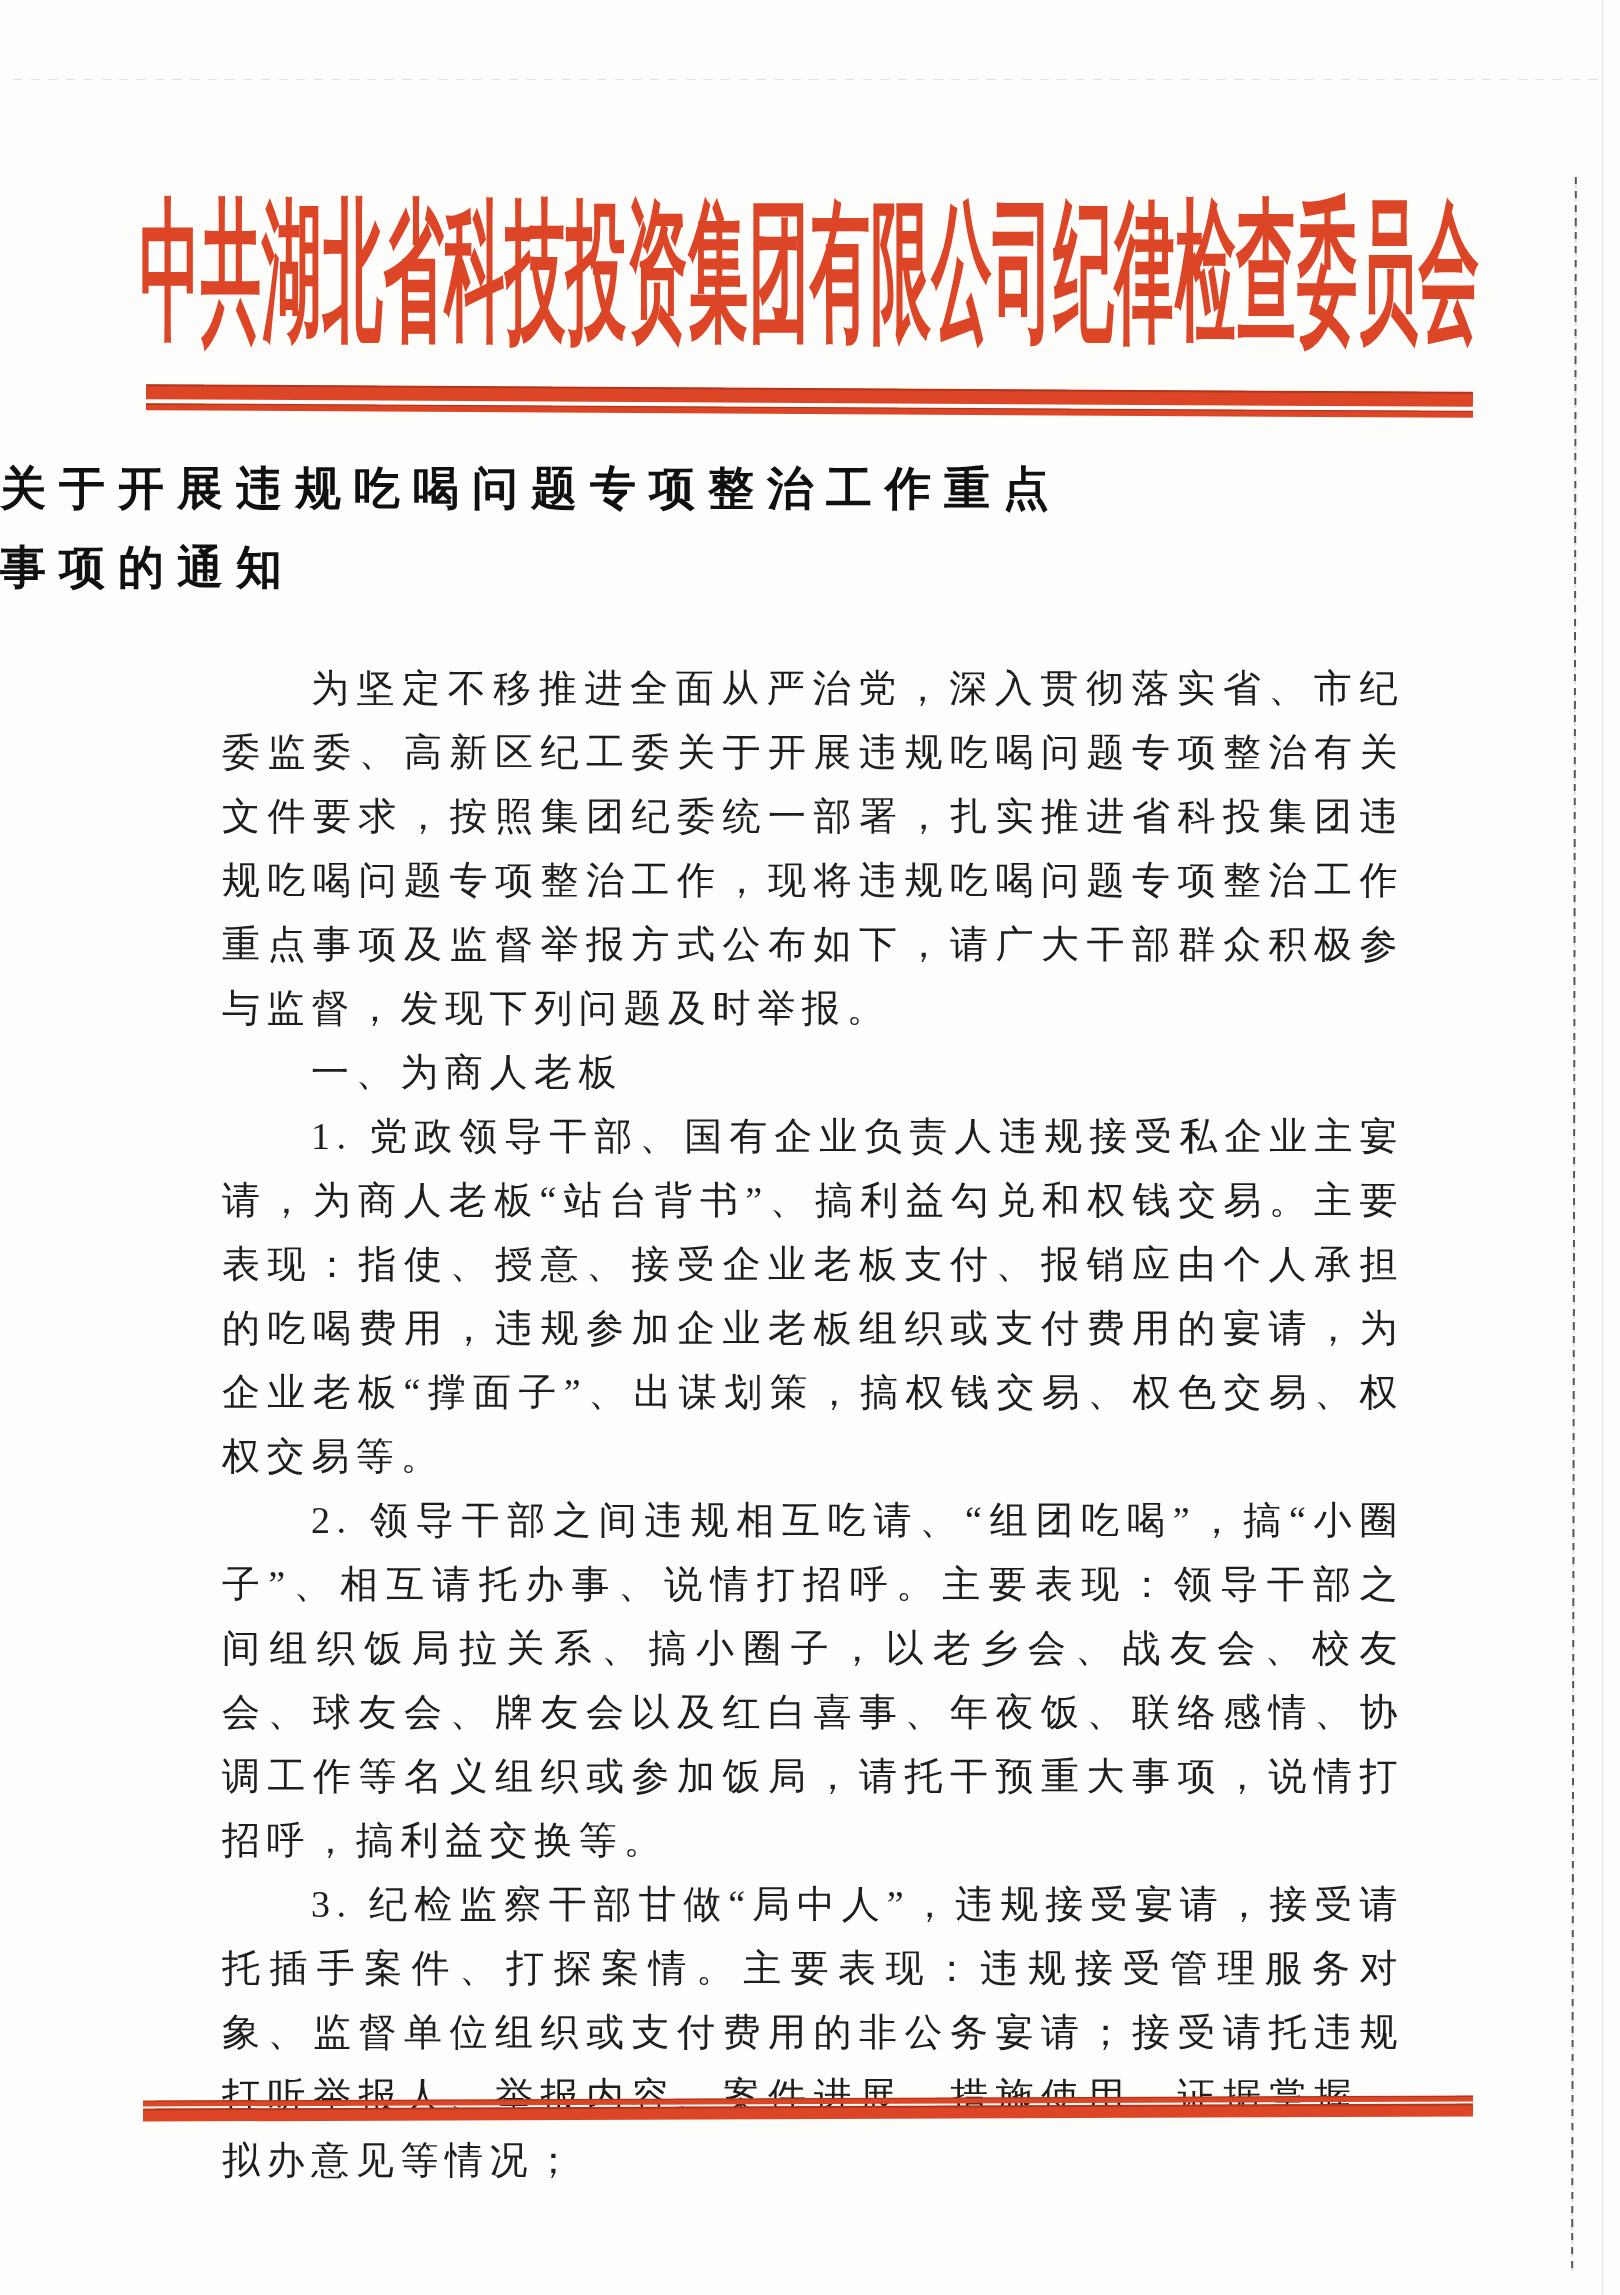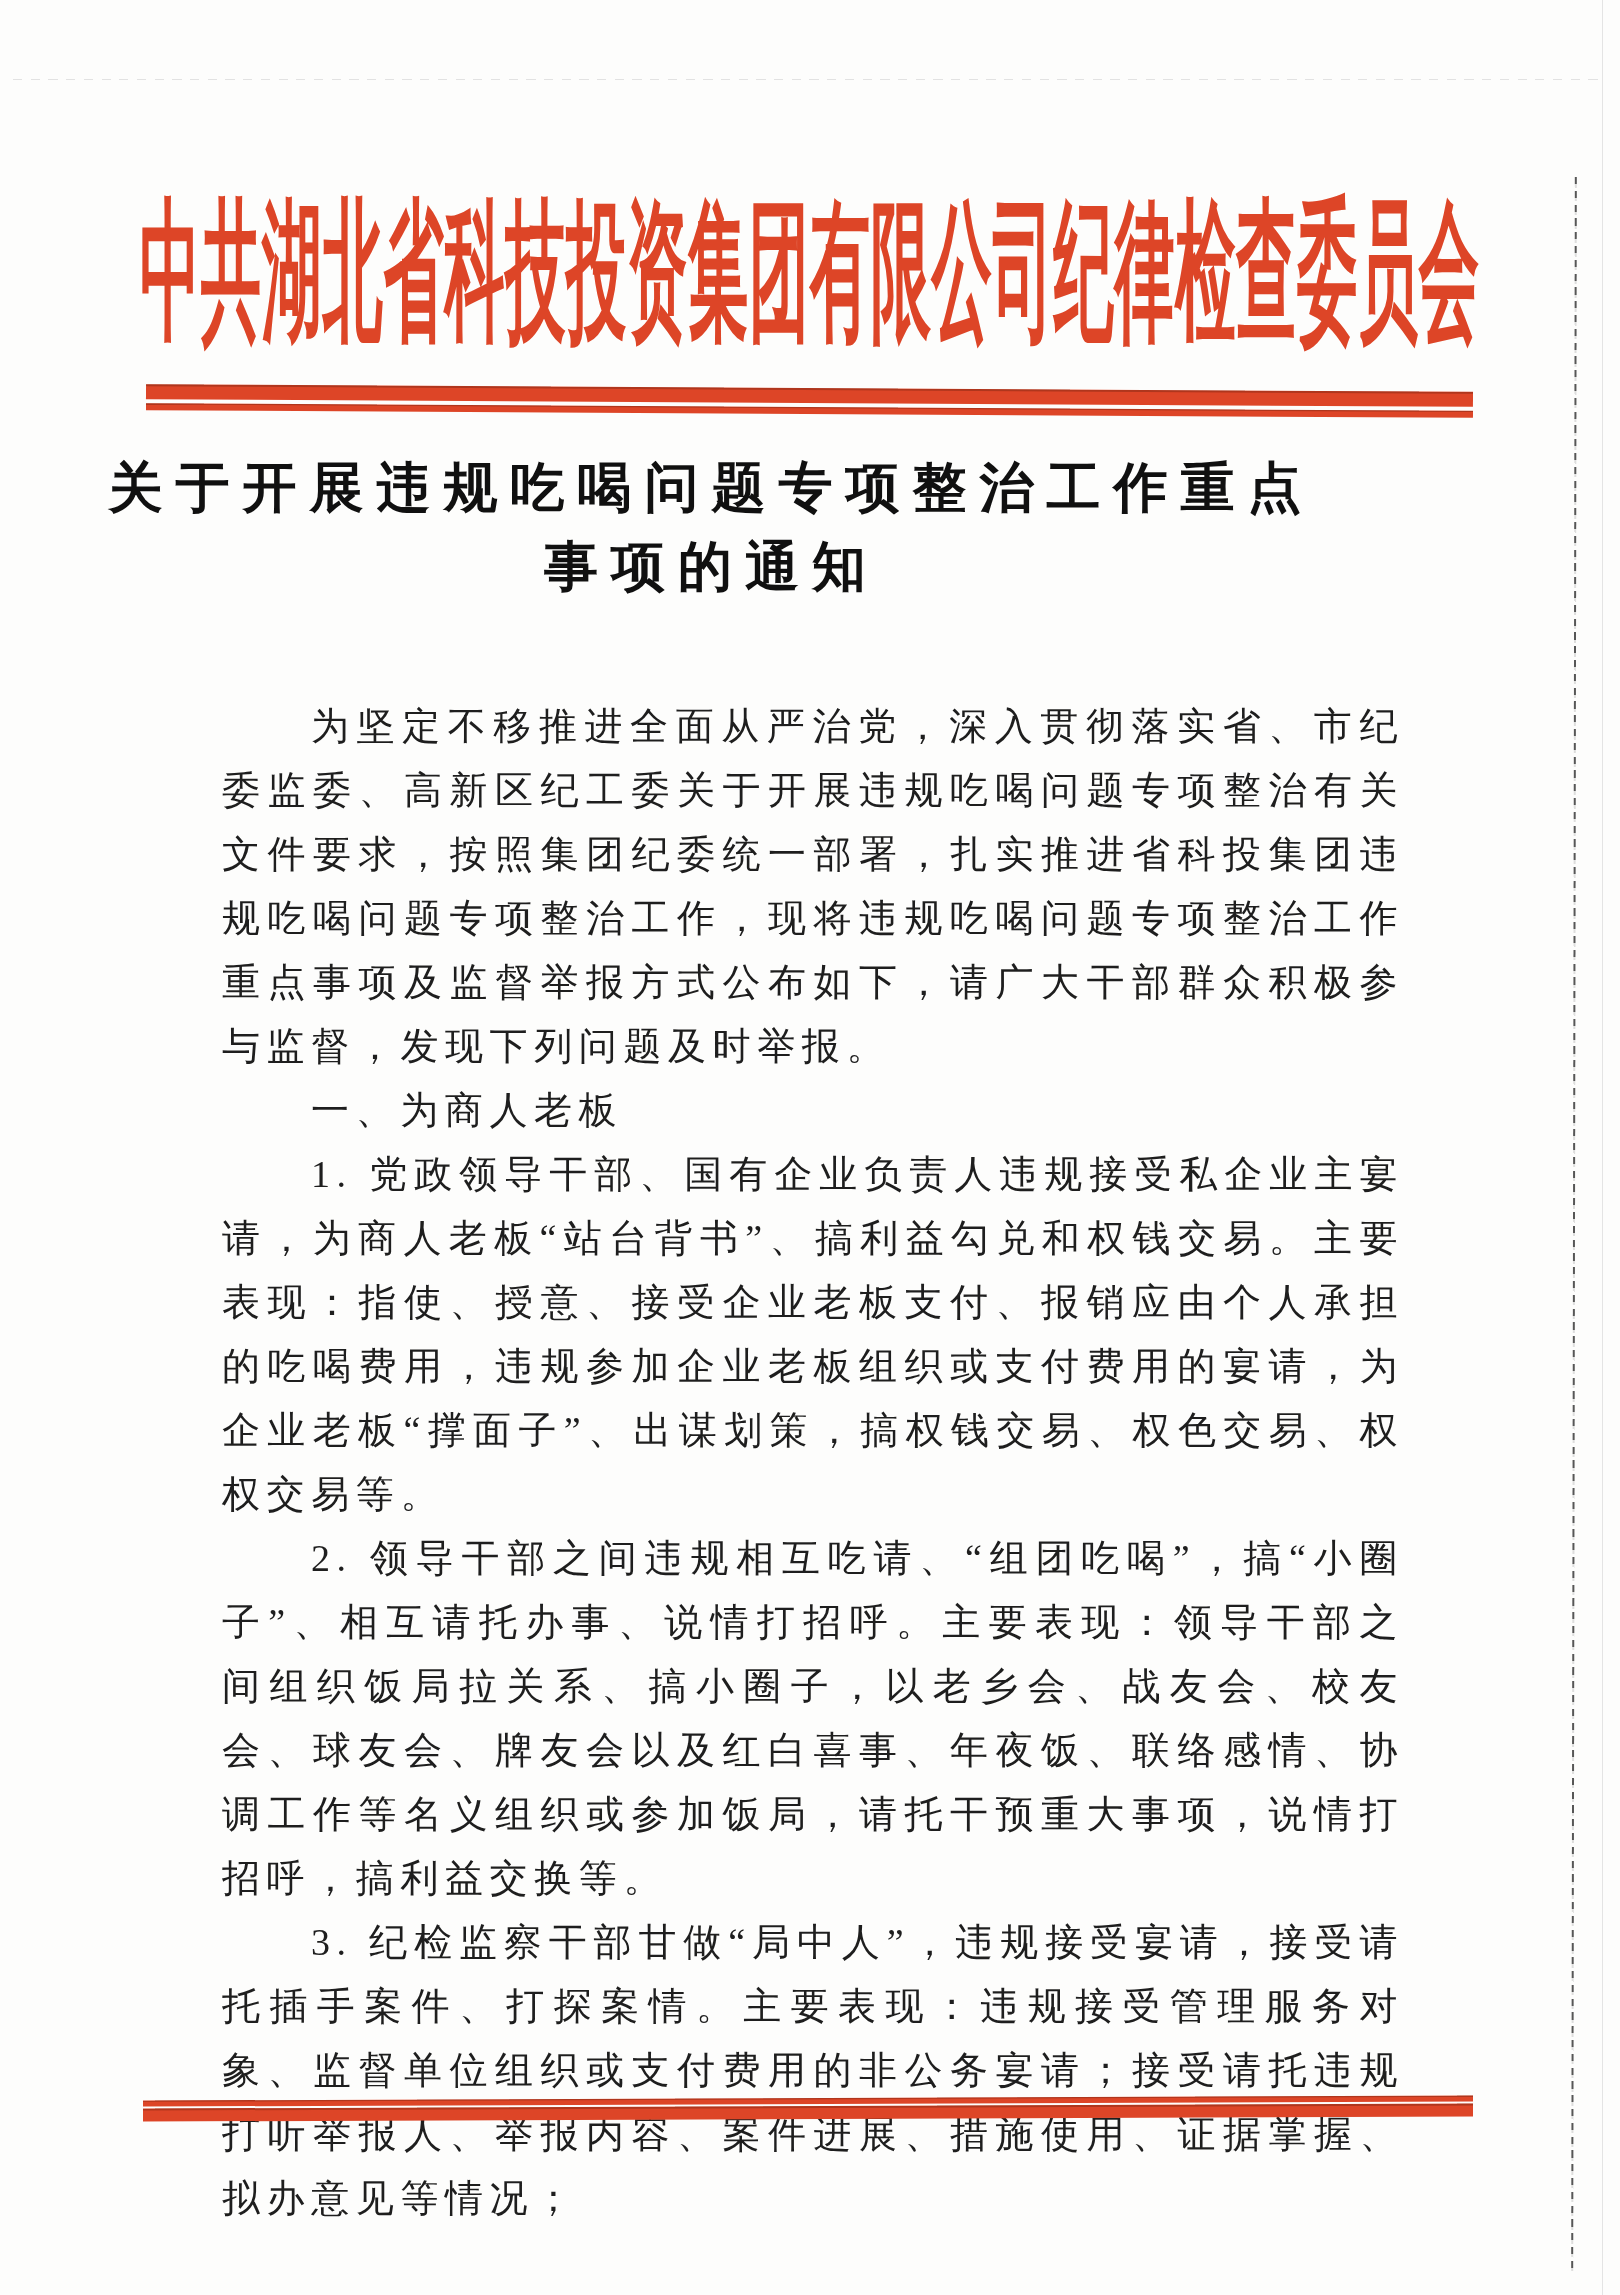--- a/index.html
+++ b/index.html
@@ -44,34 +44,33 @@
   .rule-top-thin   { top: 407px; height: 6.6px; transform: rotate(0.33deg); box-shadow: inset 0 1.3px 0 rgba(90,25,12,0.35); }
   .rule-bottom-thin  { left: 143px; width: 1330px; top: 2098px; height: 5.9px;  transform: rotate(-0.22deg); box-shadow: inset 0 1.3px 0 rgba(90,25,12,0.35); }
   .rule-bottom-thick { left: 143px; width: 1330px; top: 2106px; height: 12.5px; transform: rotate(-0.22deg); box-shadow: inset 0 2px 0 rgba(90,25,12,0.35); }
 
   
   .doc-title {
     position: absolute;
     left: 0;
     width: 1423px;
     top: 449px;
-    text-align: center;
     color: #101010;
     font-weight: 700;
-    font-size: 54px;
+    font-size: 46px;
     line-height: 79px;
     letter-spacing: 13px;
   }
 
   
   .body-text {
     position: absolute;
     left: 222px;
     width: 1182px;
-    top: 694px;
+    top: 656px;
     color: #1e1e1e;
     font-size: 38px;
     line-height: 64px;
     letter-spacing: 6.6px;
     text-align: justify;
     text-justify: inter-character;
   }
   .para {
     margin: 0;
     text-indent: 89px;

